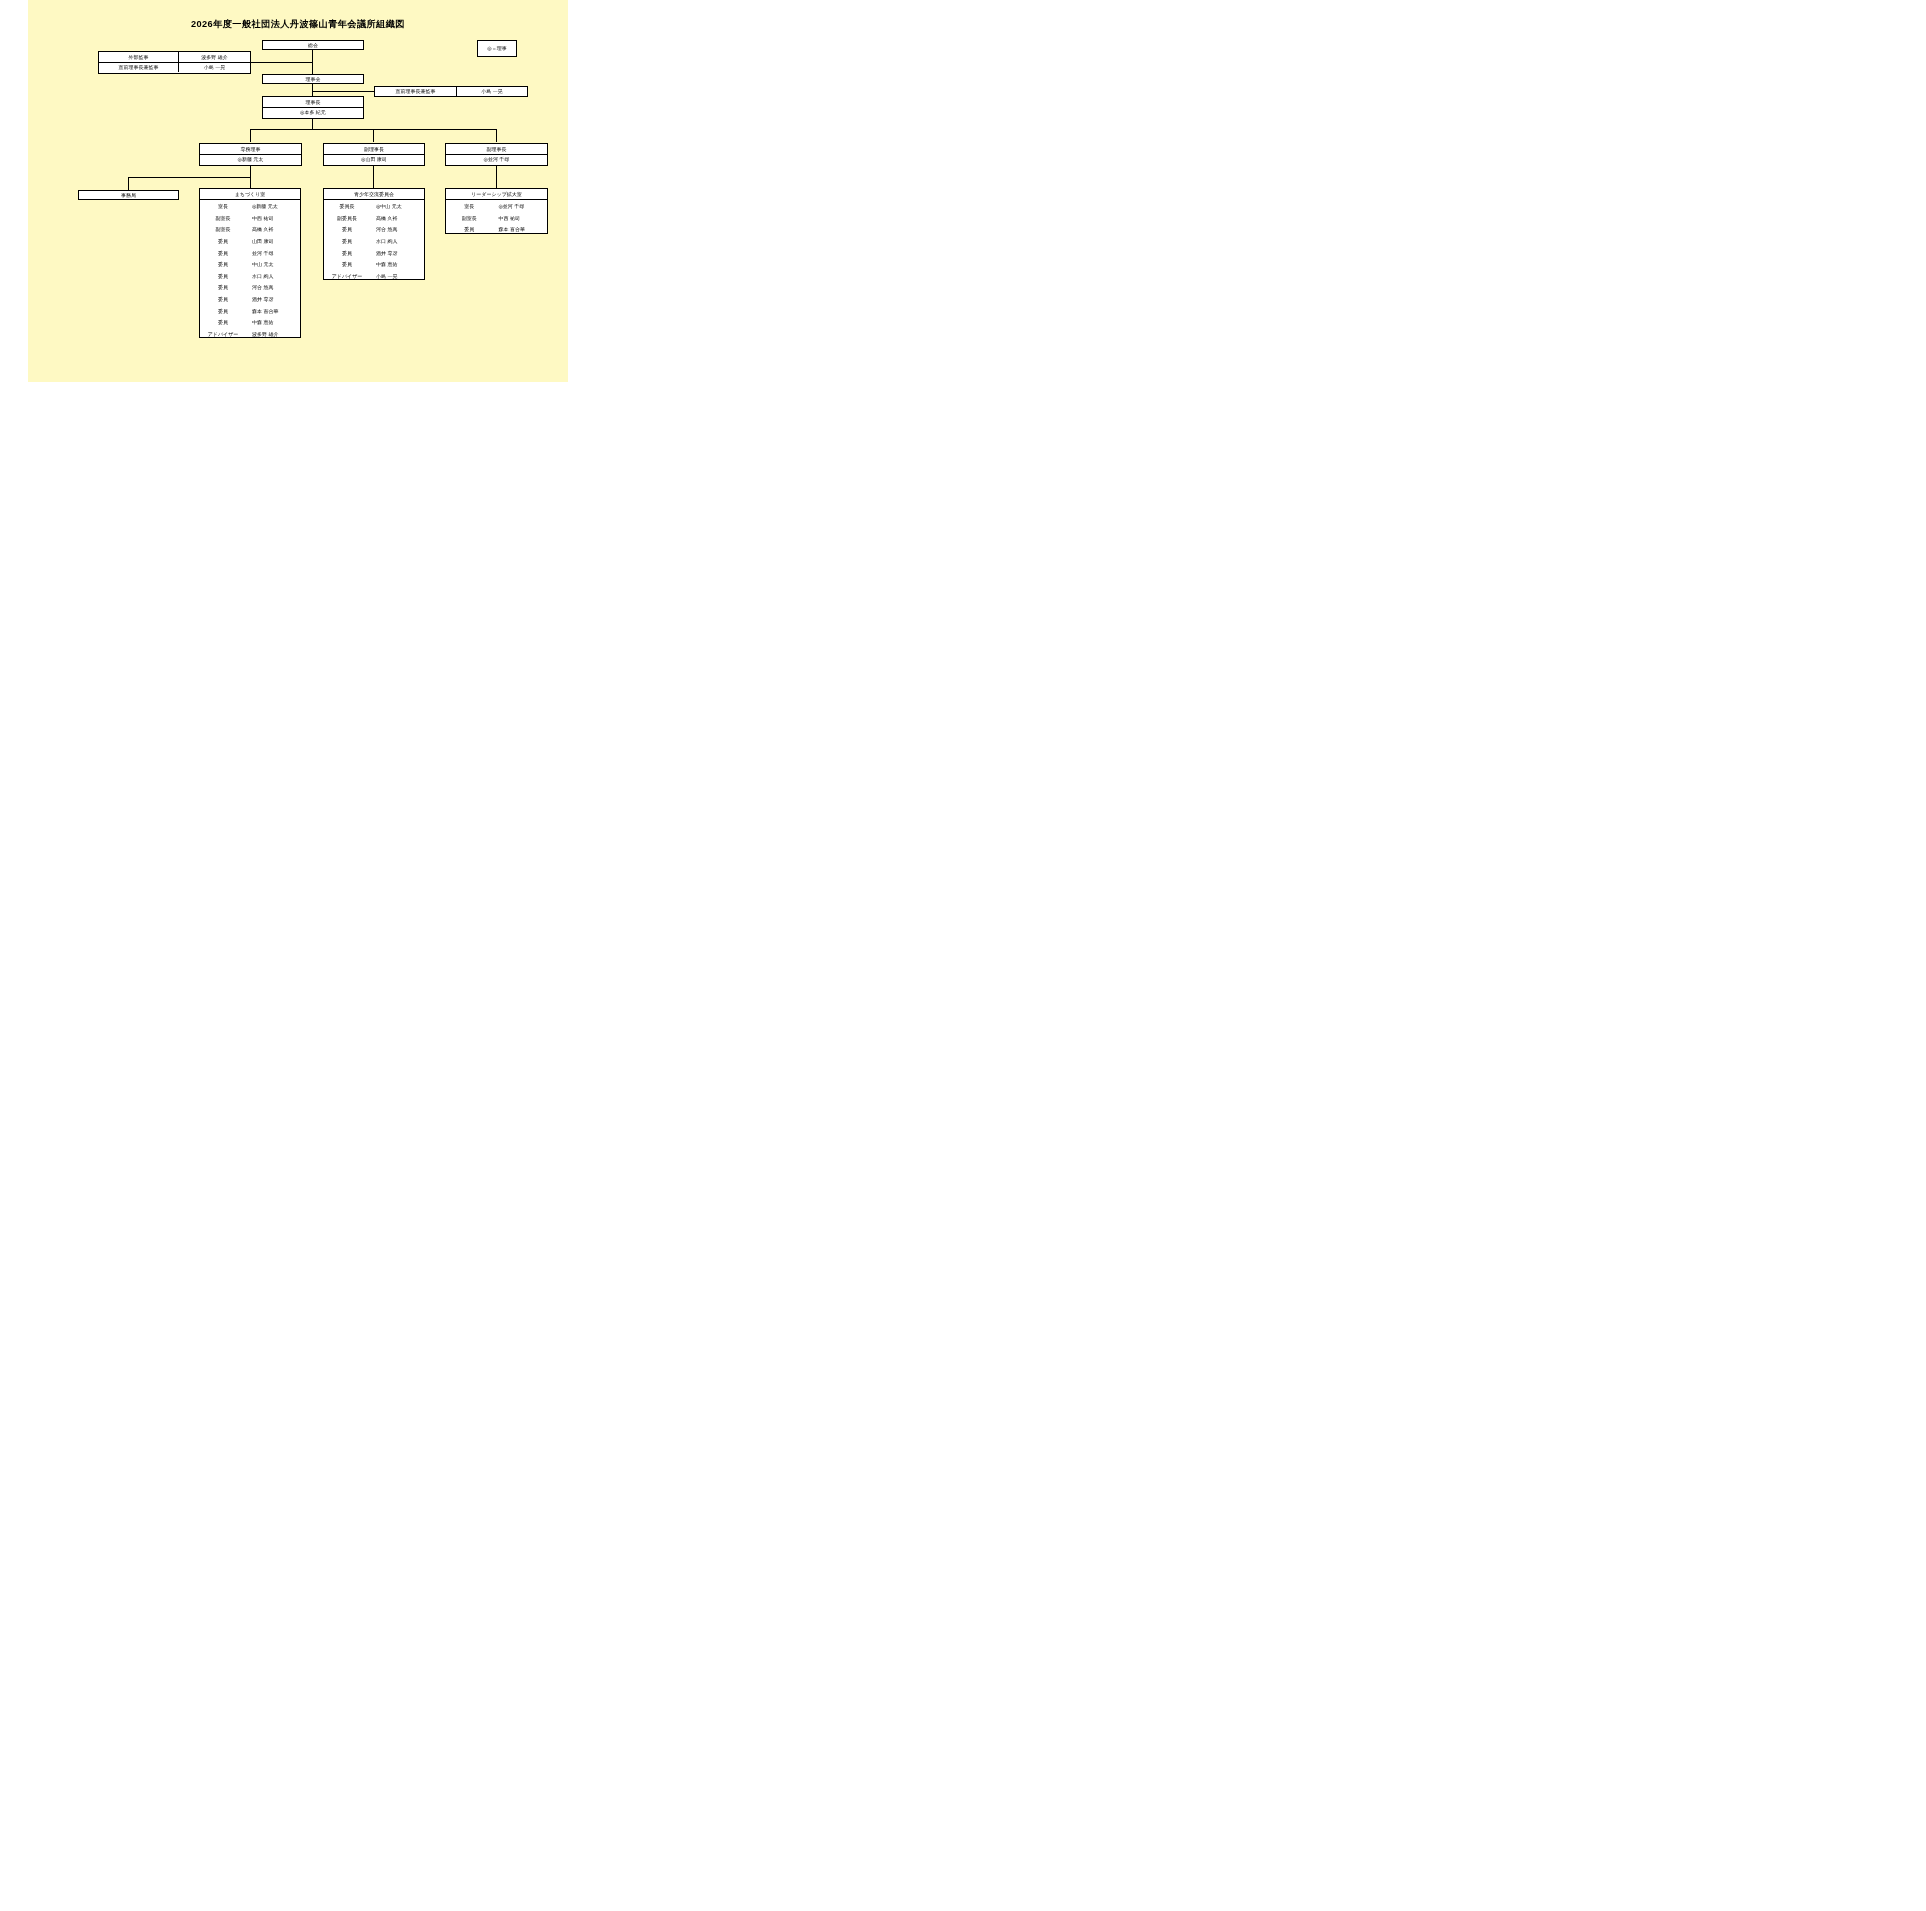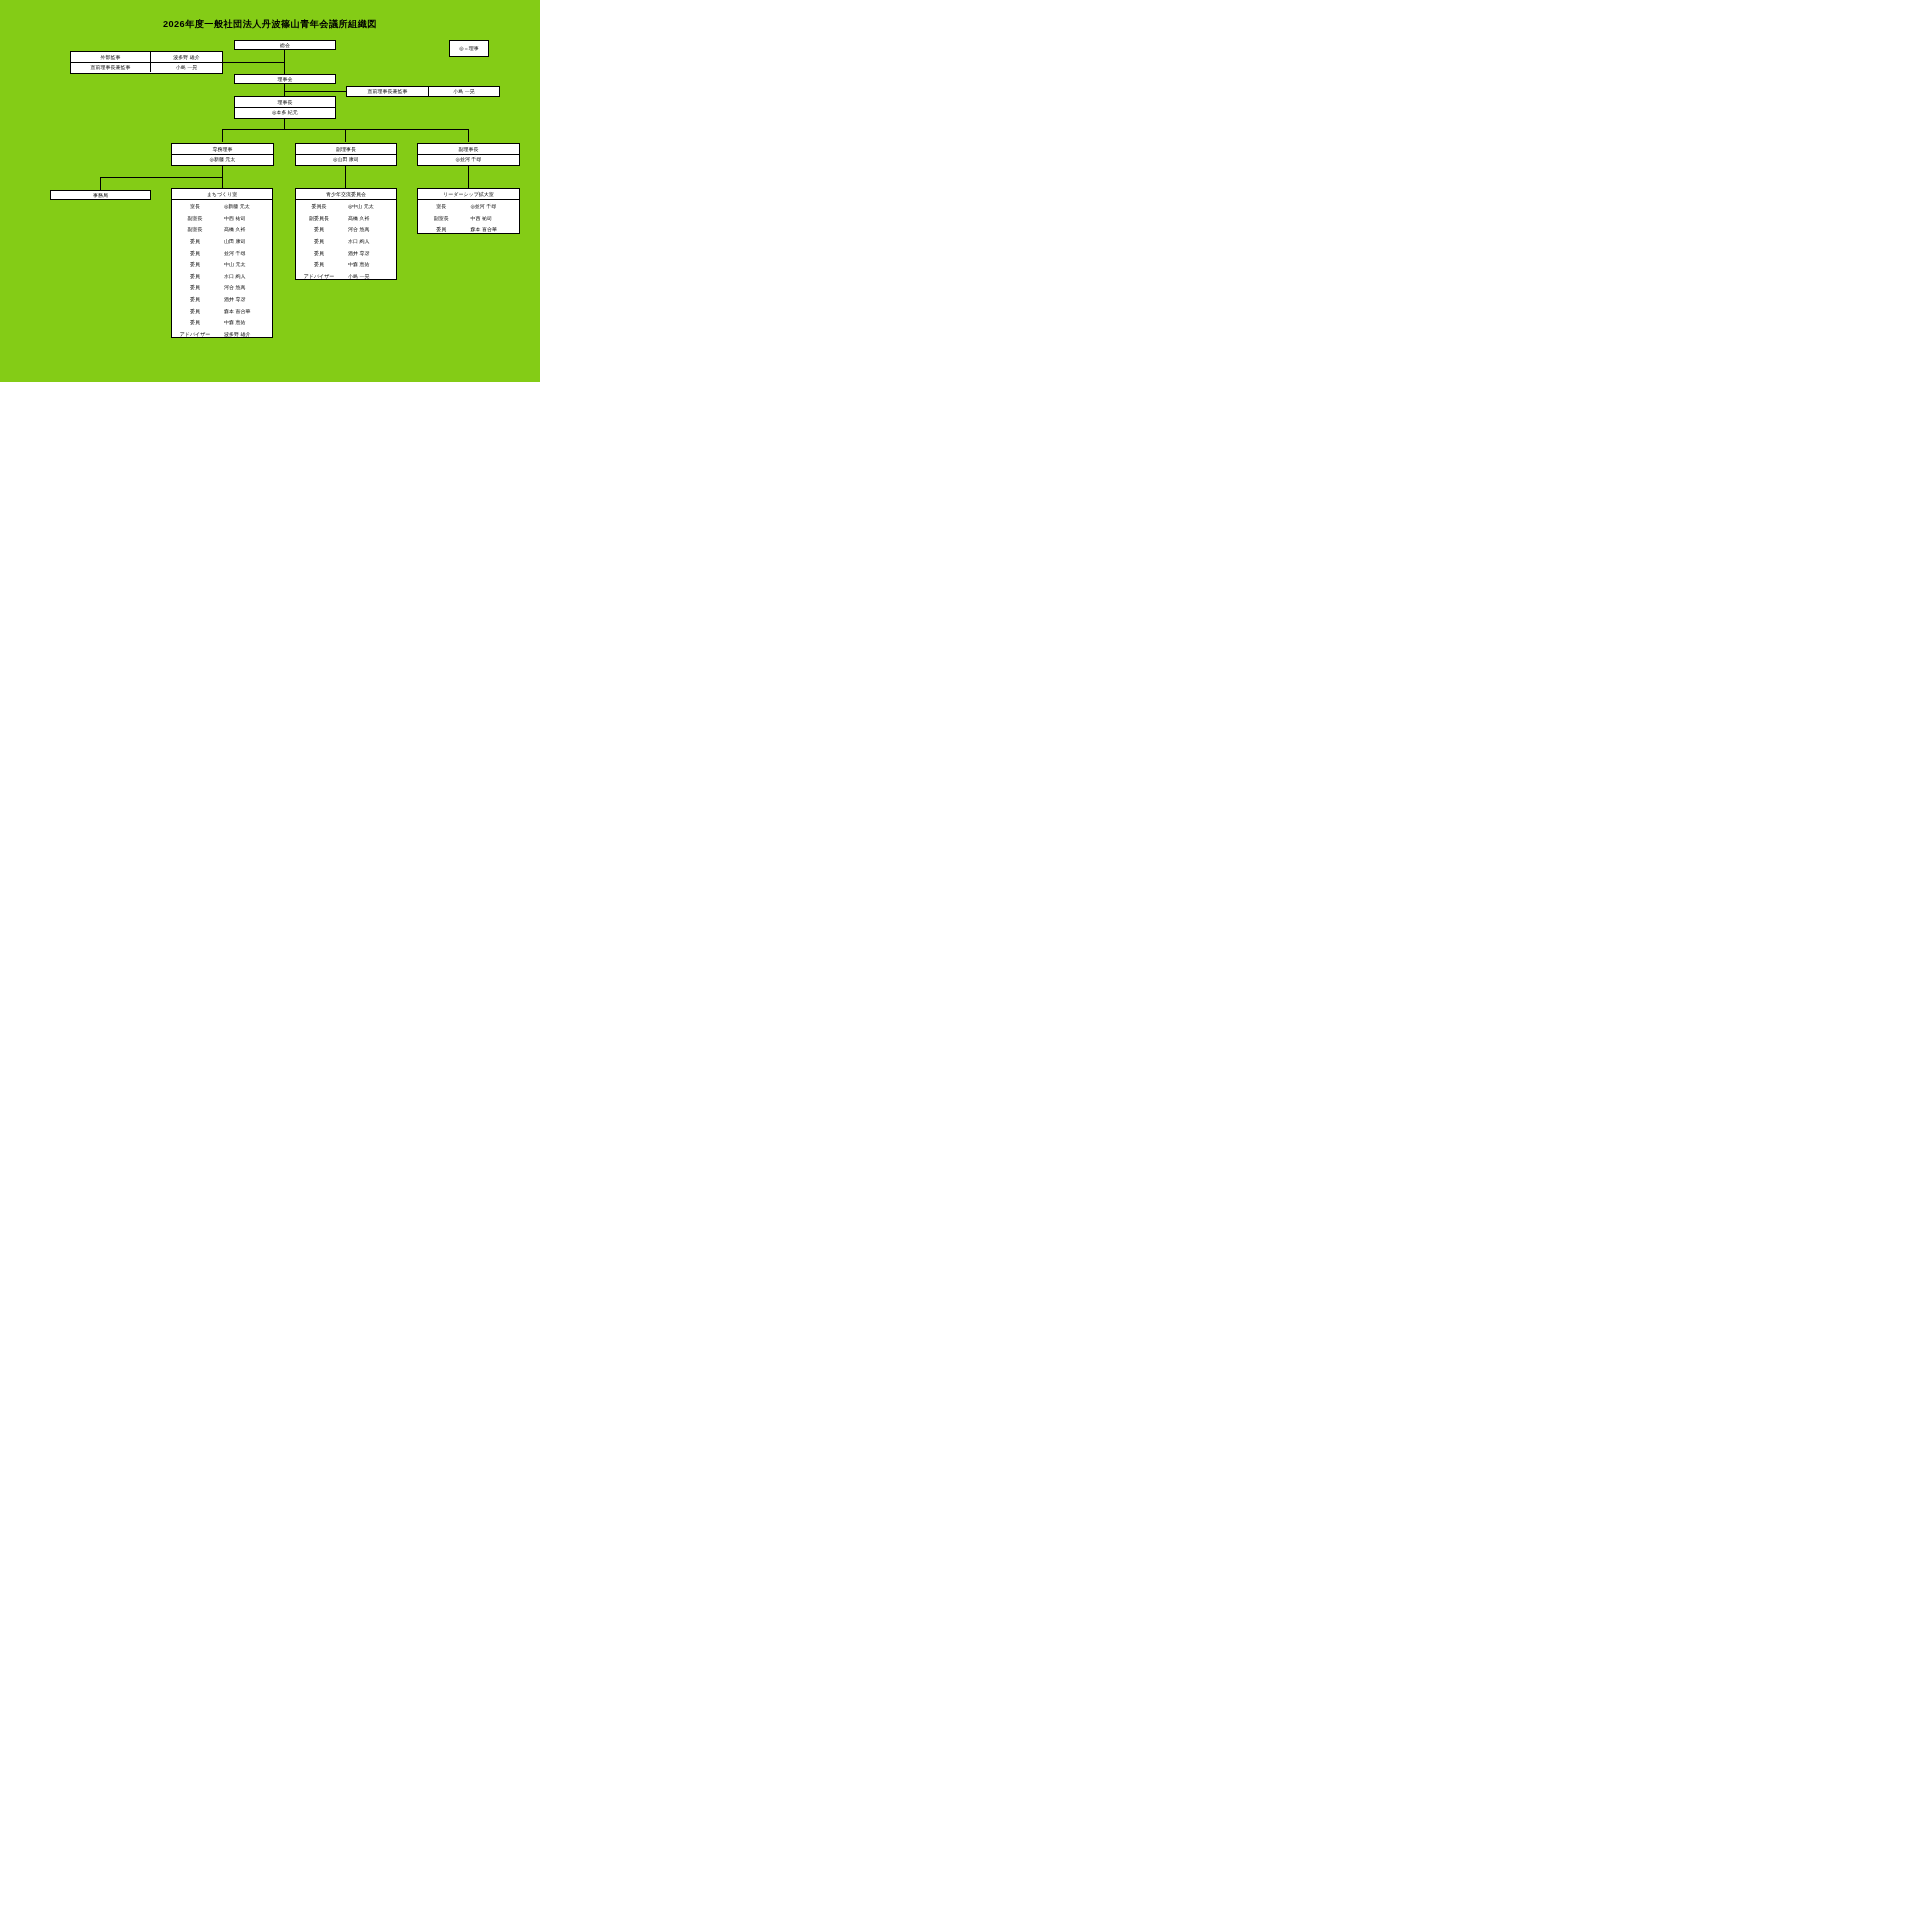--- a/index.html
+++ b/index.html
@@ -3,22 +3,23 @@
 <meta charset="utf-8">
 <style>
   html,body { margin:0; padding:0; background:#ffffff; }
   body {
     font-family: "Liberation Sans", "DejaVu Sans", sans-serif;
     color:#000;
   }
   .page {
     position:relative;
     width:540px; height:382px;
-    background:#84cc16;
+    background:#fef9c3;
     overflow:hidden;
+    margin-left:28px;
   }
   .title {
     position:absolute; left:0; right:0; top:17.7px;
     text-align:center;
     font-size:9.2px; font-weight:bold;
     letter-spacing:0.4px;
   }
   .box {
     position:absolute;
     border:1.2px solid #000;

